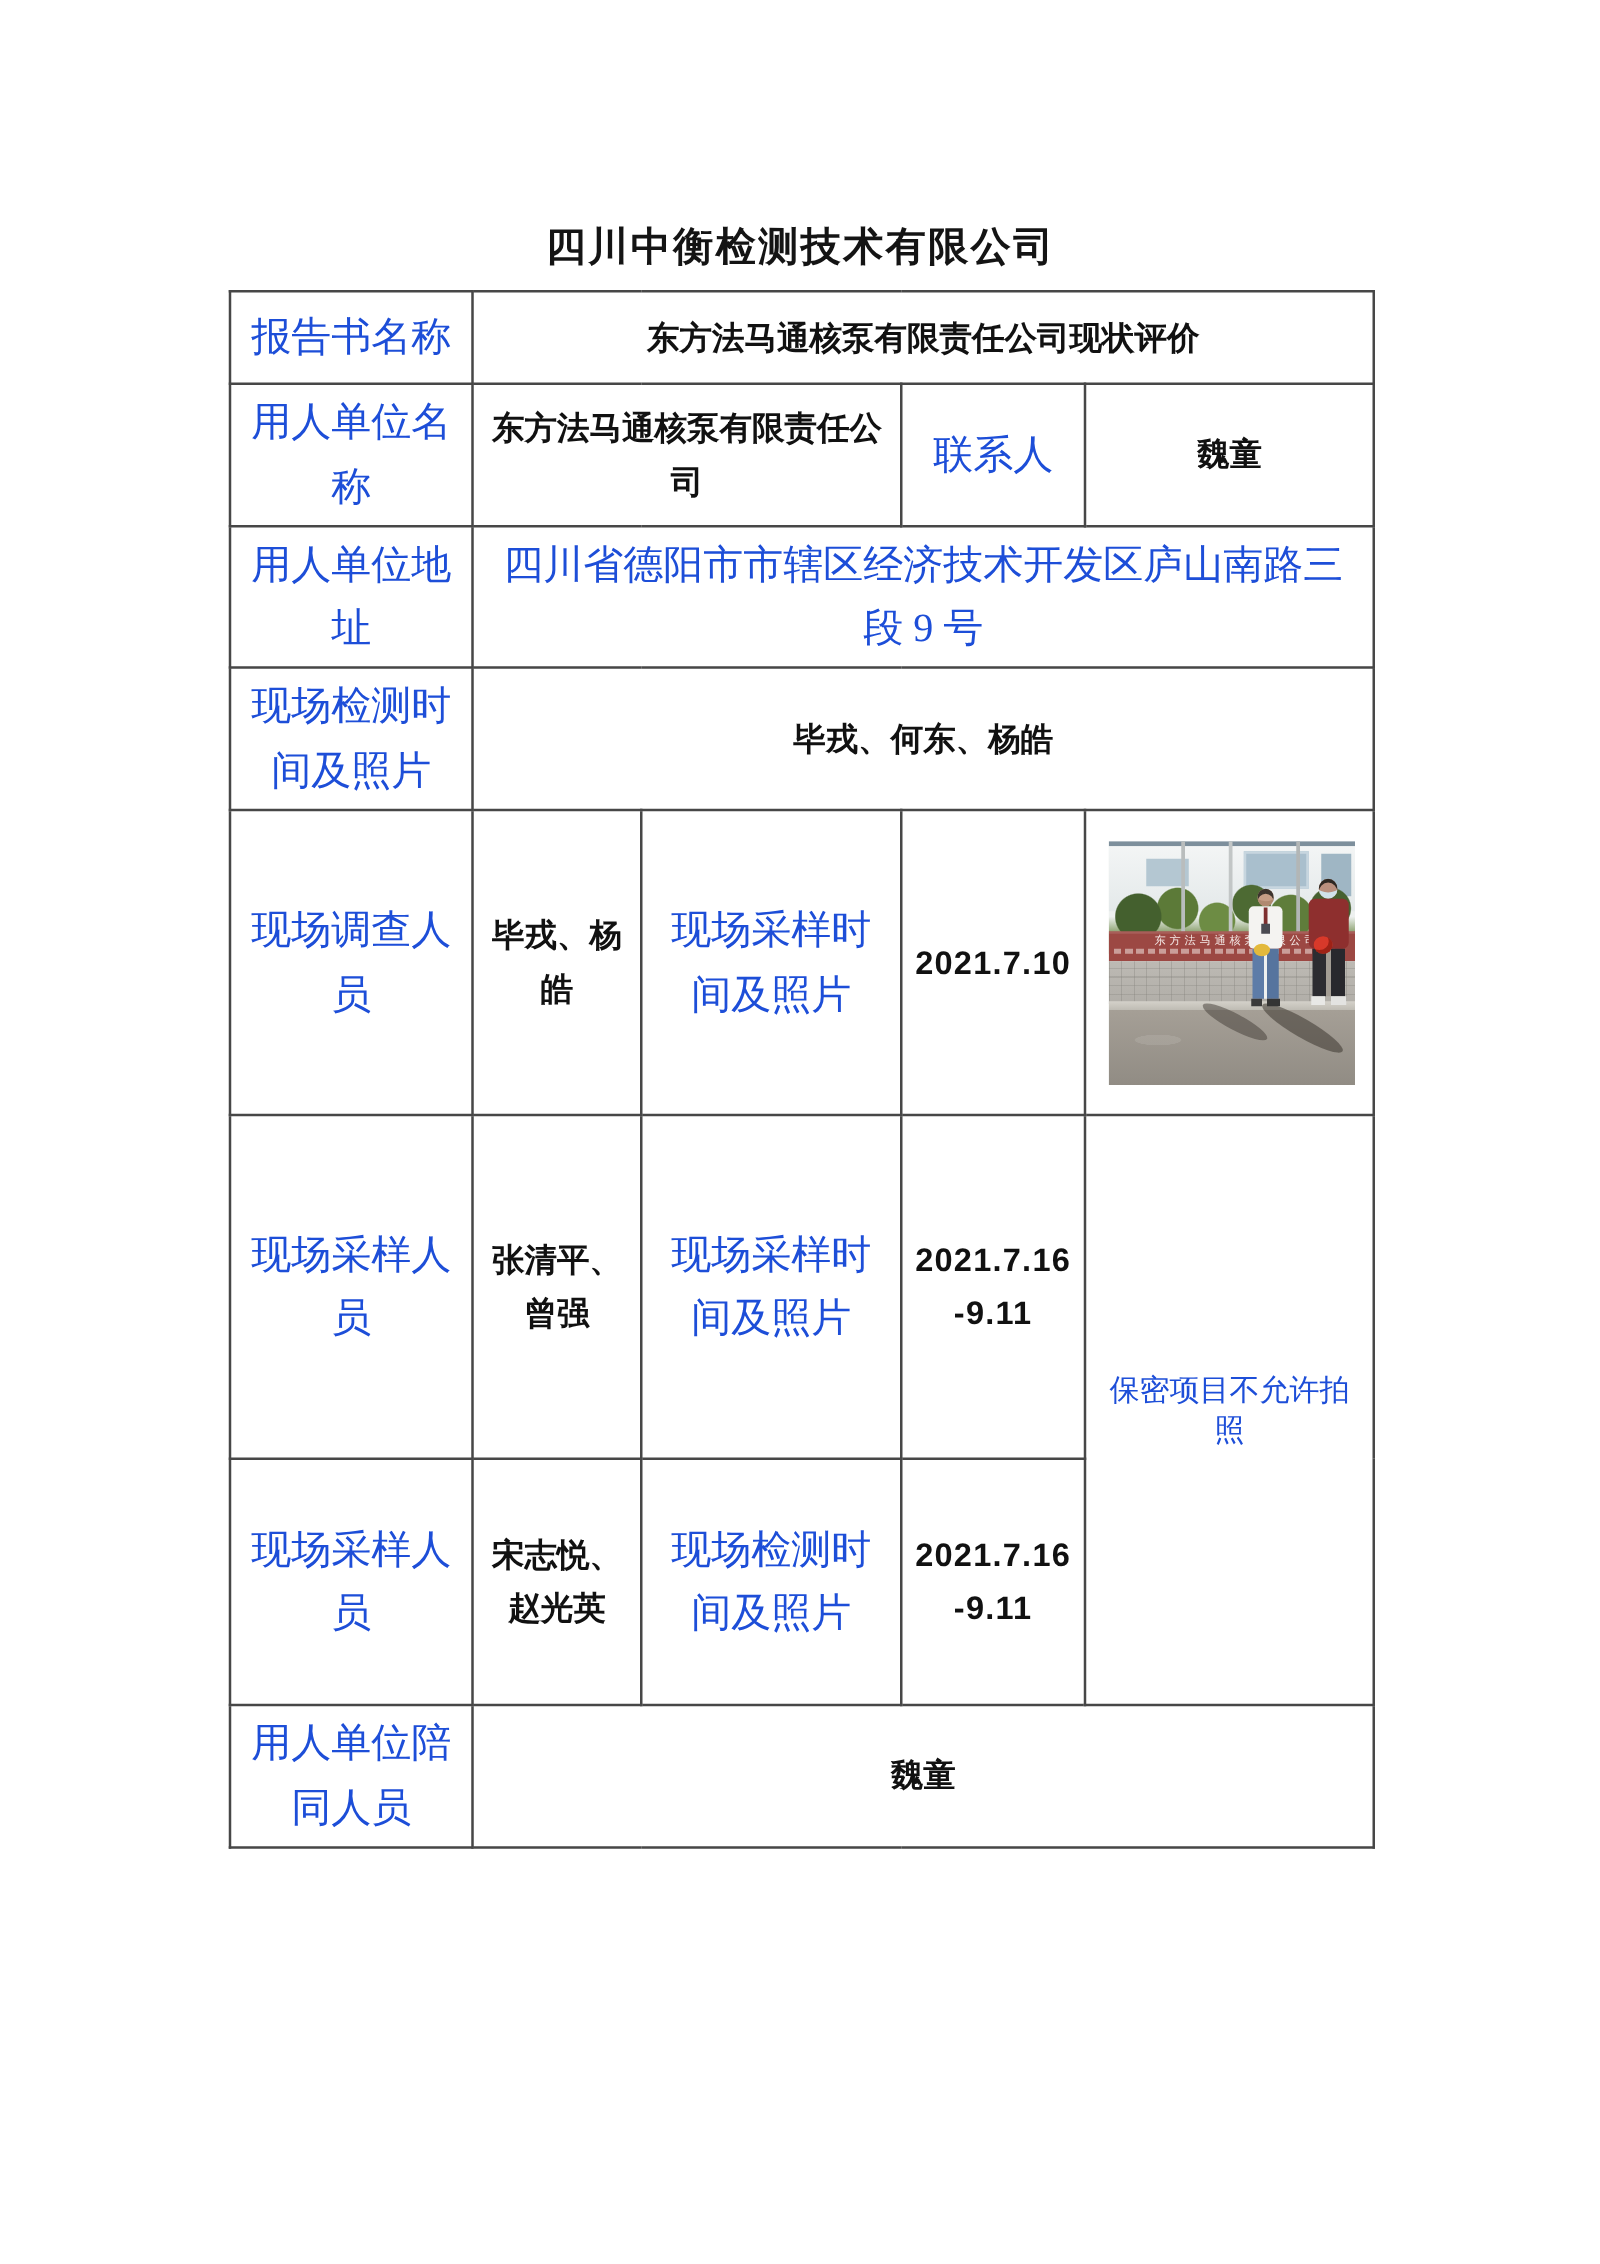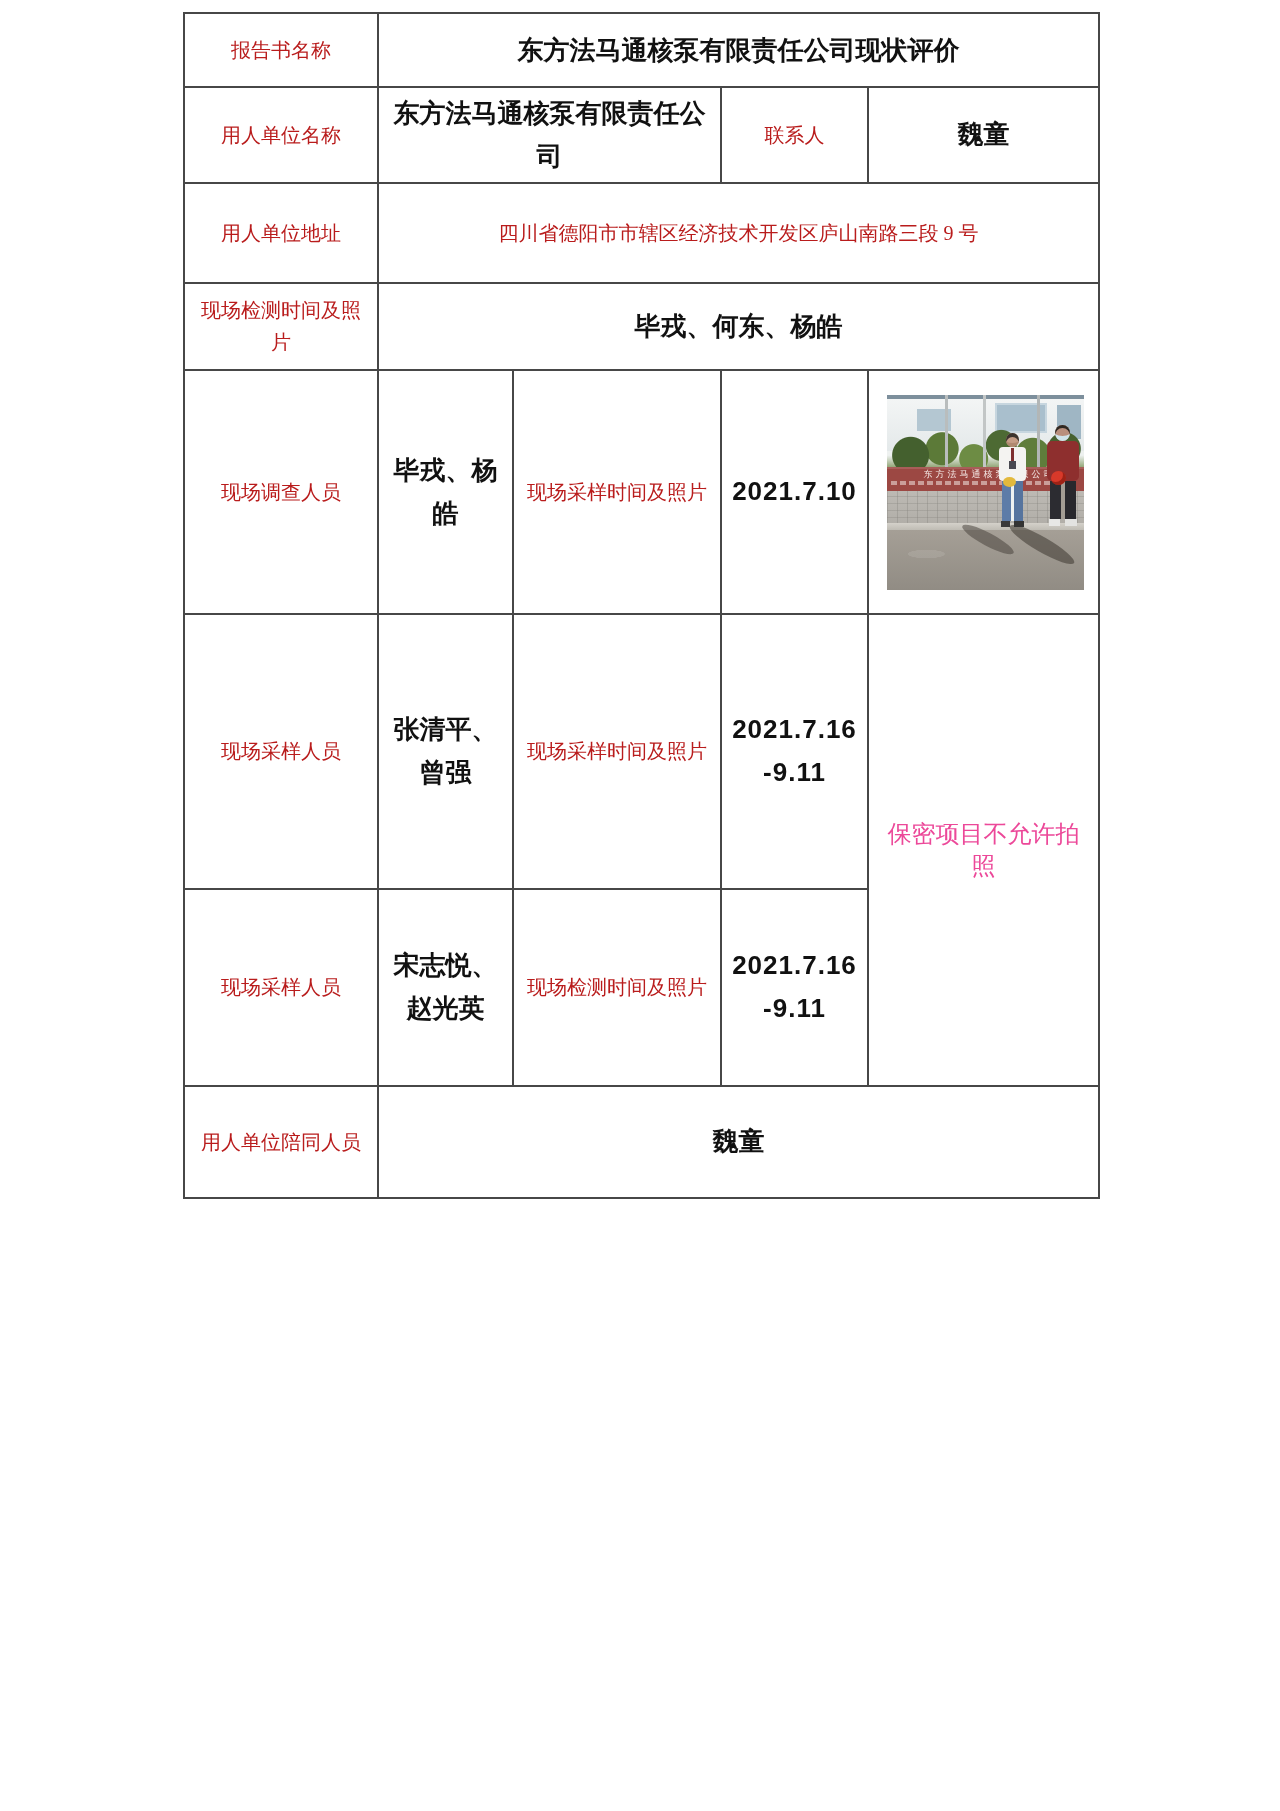--- a/index.html
+++ b/index.html
@@ -52,36 +52,36 @@
   table.form-table td {
     border: 2px solid #474747;
     text-align: center;
     vertical-align: middle;
     padding: 4px 8px;
     overflow: hidden;
   }
   .lbl {
     font-family: "Liberation Serif", "DejaVu Serif", serif;
     font-weight: normal;
-    font-size: 20px;
-    color: #b91c1c;
+    font-size: 32px;
+    color: #1d4ed8;
     line-height: 1.62;
   }
   .val {
     font-family: "Liberation Sans", "DejaVu Sans", sans-serif;
     font-weight: bold;
     font-size: 26px;
     color: #111111;
     line-height: 1.65;
   }
   .date { letter-spacing: 1px; }
   .secret {
     font-family: Liberation Sans, sans-serif;
     font-size: 24px;
-    color: #ec4899;
+    color: #1d4ed8;
     padding: 0 2px;
     border-radius: 11px;
   }
   .r1 td { height: 74px; }
   .r2 td { height: 81px; }
   .r3 td { height: 100px; }
   .r4 td { height: 87px; }
   .r5 td { height: 244px; }
   .r6 td { height: 275px; }
   .r7 td { height: 197px; }
@@ -168,20 +168,21 @@
   .p2-legs { left: 163px; top: 86px; width: 26px; height: 38px;
     background: linear-gradient(90deg, #2c2c31 0 11px, #a39d94 11px 15px, #28282d 15px 26px); }
   .p2-shoes { left: 162px; top: 124px; width: 28px; height: 7px;
     background: linear-gradient(90deg, #e8e8e6 0 11px, transparent 11px 16px, #e3e3e1 16px 28px); }
 </style>
 </head>
 <body>
 
 <div class="doc">
 
+  <div class="title">四川中衡检测技术有限公司</div>
 
 
   <table class="form-table">
     <colgroup>
       <col style="width:194px">
       <col style="width:135px">
       <col style="width:208px">
       <col style="width:147px">
       <col style="width:231px">
     </colgroup>

